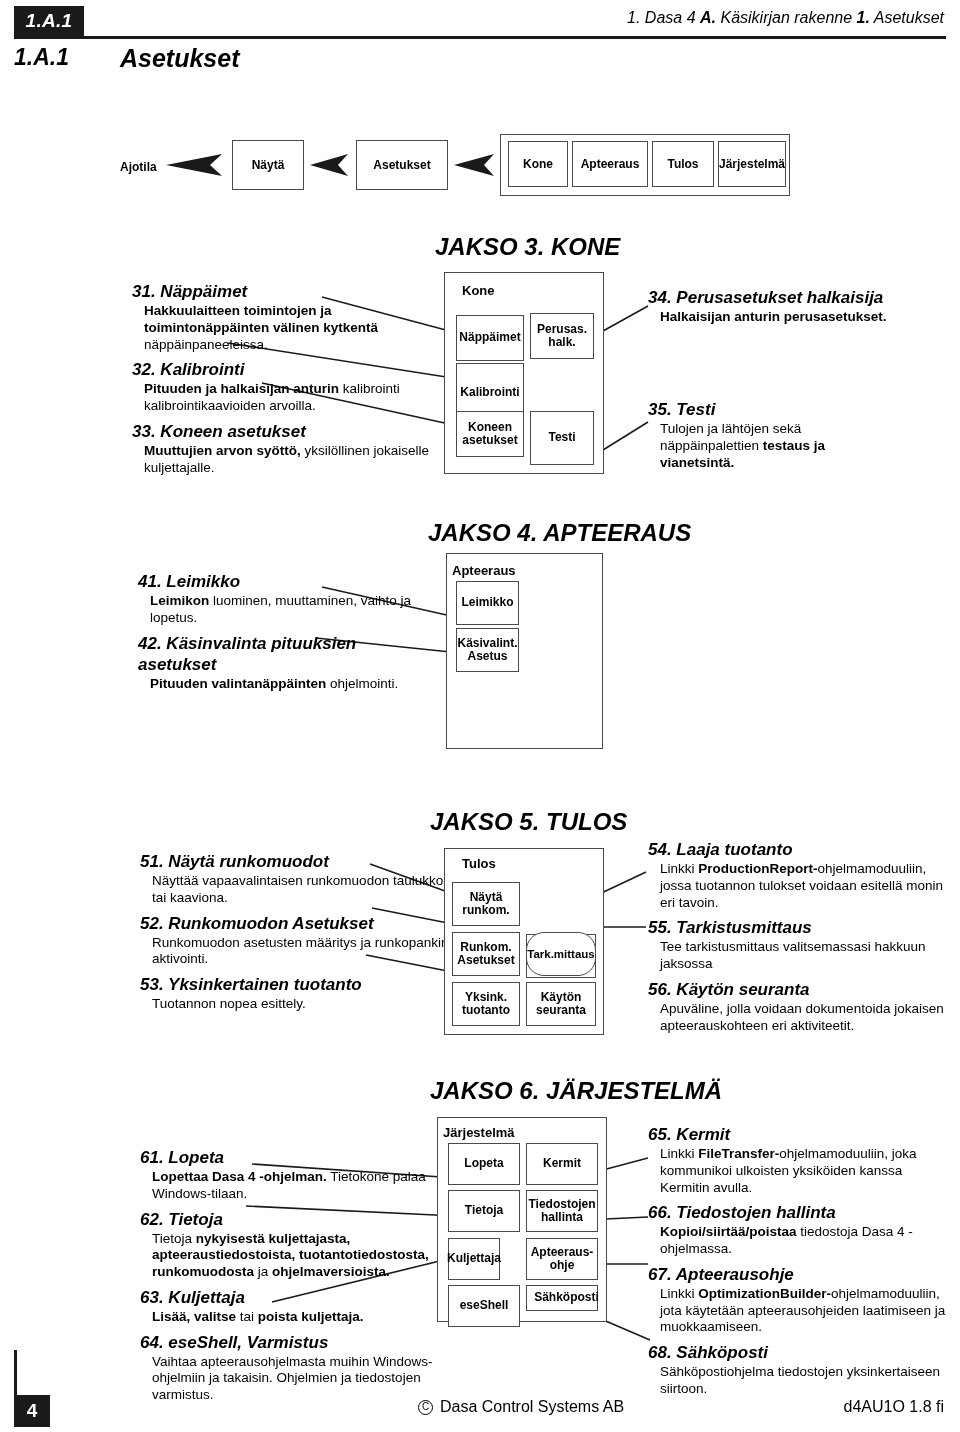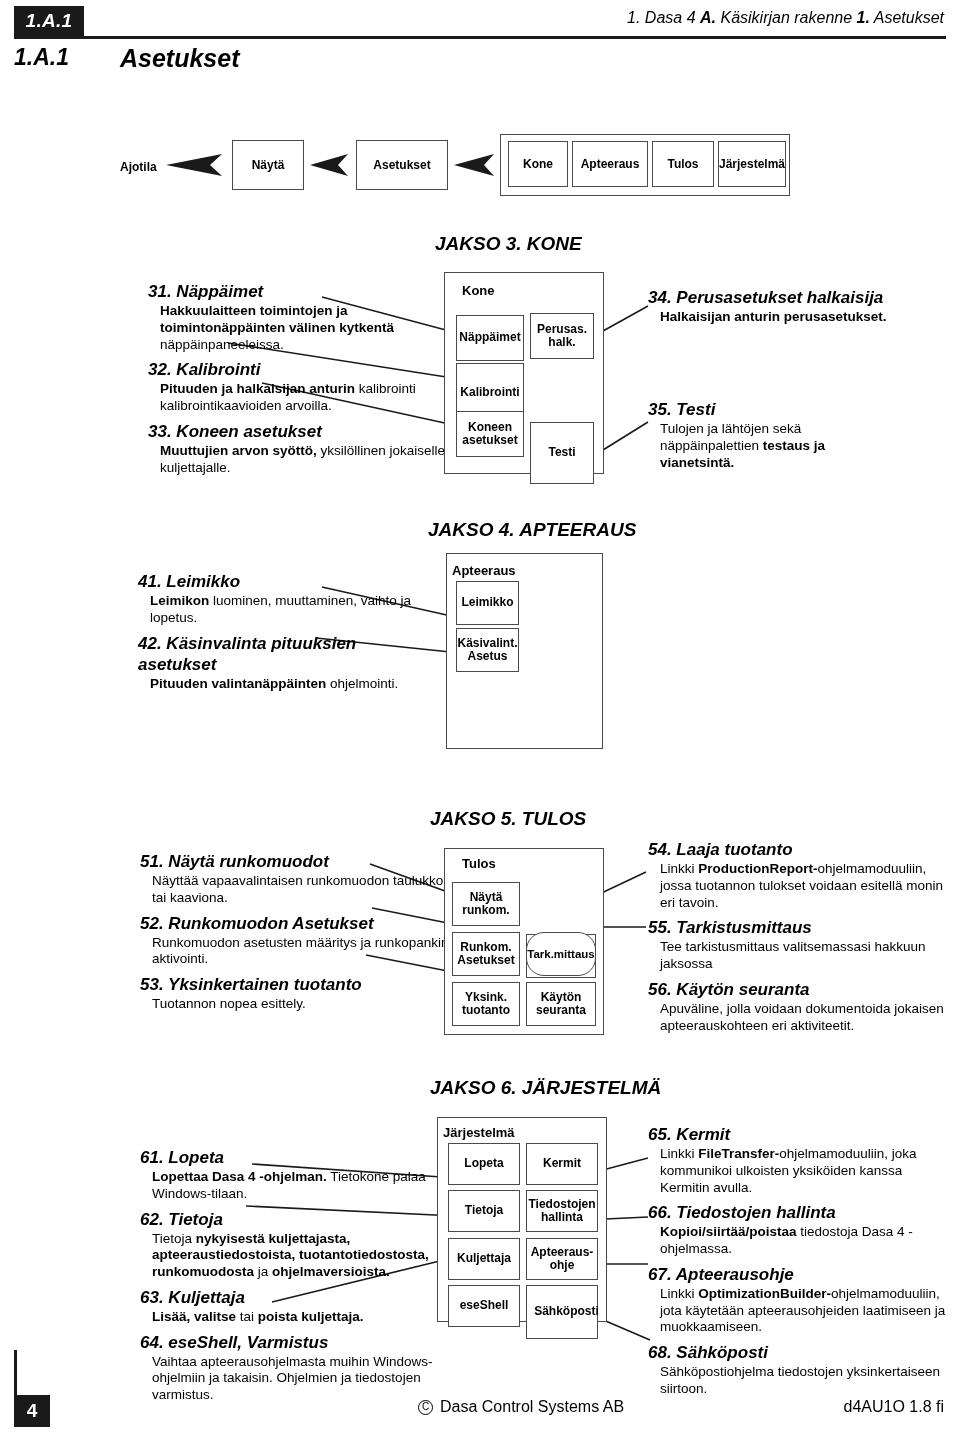--- a/index.html
+++ b/index.html
@@ -52,21 +52,21 @@
     font-size: 12px; font-weight: bold; white-space: nowrap;
   }
   .nav-group {
     position: absolute; border: 1.5px solid #4a4a4a; background: #fff;
   }
   .arrow { position: absolute; }
 
   
   .jakso-title {
     position: absolute; font-style: italic; font-weight: bold;
-    font-size: 19px; white-space: nowrap;
+    font-size: 24px; white-space: nowrap;
   }
 
   .desc { position: absolute; }
   .desc h3 {
     font-style: italic; font-weight: bold; font-size: 17px;
     line-height: 1.18; margin-bottom: 1px;
   }
   .desc p {
     font-size: 13.5px; line-height: 1.24; padding-left: 12px;
     margin-bottom: 7px;
@@ -173,21 +173,21 @@
     <line x1="272" y1="1302" x2="452" y2="1258"></line>
     <line x1="584" y1="1175" x2="648" y2="1158"></line>
     <line x1="584" y1="1220" x2="648" y2="1217"></line>
     <line x1="584" y1="1264" x2="648" y2="1264"></line>
     <line x1="594" y1="1316" x2="650" y2="1340"></line>
   </g>
 </svg>
 
 <div class="jakso-title" style="left:435px; top:233px;">JAKSO 3. KONE</div>
 
-<div class="desc" style="left:132px; top:282px; width:300px;margin-left:16px;">
+<div class="desc" style="left:132px; top:282px; width:300px;">
   <h3>31. Näppäimet</h3>
   <p><b>Hakkuulaitteen toimintojen ja</b><br><b>toimintonäppäinten välinen kytkentä</b><span> näppäinpaneeleissa.</span></p>
   <h3>32. Kalibrointi</h3>
   <p><b>Pituuden ja halkaisijan anturin</b><span> kalibrointi kalibrointikaavioiden arvoilla.</span></p>
   <h3>33. Koneen asetukset</h3>
   <p><b>Muuttujien arvon syöttö,</b><span> yksilöllinen jokaiselle kuljettajalle.</span></p>
 </div>
 
 <div class="panel" style="left:444px; top:272px; width:160px; height:202px;"></div>
 <div class="panel-title" style="left:462px; top:283px;">Kone</div>
@@ -202,21 +202,21 @@
   </div>
 <div class="pbox" style="left:456px; top:363px; width:68px; height:60px;">
     <span>Kalibrointi</span>
   </div>
 <div class="pbox" style="left:456px; top:411px; width:68px; height:46px;">
     <div>
       <span>Koneen</span>
       <span>asetukset</span>
     </div>
   </div>
-<div class="pbox" style="left:530px; top:422px; width:64px; height:62px;">
+<div class="pbox" style="left:530px; top:411px; width:64px; height:54px;">
     <span>Testi</span>
   </div>
 
 <div class="desc" style="left:648px; top:288px; width:296px;">
   <h3>34. Perusasetukset halkaisija</h3>
   <p><b>Halkaisijan anturin perusasetukset.</b></p>
 </div>
 <div class="desc" style="left:648px; top:400px; width:250px;">
   <h3>35. Testi</h3>
   <p><span>Tulojen ja lähtöjen sekä näppäinpalettien </span><b>testaus ja vianetsintä.</b></p>
@@ -323,33 +323,33 @@
   </div>
 <div class="pbox" style="left:448px; top:1190px; width:72px; height:42px;">
     <span>Tietoja</span>
   </div>
 <div class="pbox" style="left:526px; top:1190px; width:72px; height:42px;">
     <div>
       <span>Tiedostojen</span>
       <span>hallinta</span>
     </div>
   </div>
-<div class="pbox" style="left:448px; top:1238px; width:72px; height:42px;justify-content:center;">
+<div class="pbox" style="left:448px; top:1238px; width:52px; height:42px;justify-content:center;">
     <span>Kuljettaja</span>
   </div>
 <div class="pbox" style="left:526px; top:1238px; width:72px; height:42px;">
     <div>
       <span>Apteeraus-</span>
       <span>ohje</span>
     </div>
   </div>
 <div class="pbox" style="left:448px; top:1285px; width:72px; height:42px;text-align:center;">
     <span>eseShell</span>
   </div>
-<div class="pbox" style="left:526px; top:1285px; width:72px; height:54px;padding-left:9px;">
+<div class="pbox" style="left:526px; top:1285px; width:72px; height:26px;padding-left:9px;">
     <span>Sähköposti</span>
   </div>
 
 <div class="desc" style="left:648px; top:1125px; width:300px;">
   <h3>65. Kermit</h3>
   <p><span>Linkki </span><b>FileTransfer-</b><span>ohjelmamoduuliin, joka kommunikoi ulkoisten yksiköiden kanssa Kermitin avulla.</span></p>
   <h3>66. Tiedostojen hallinta</h3>
   <p><b>Kopioi/siirtää/poistaa</b><span> tiedostoja Dasa 4 - ohjelmassa.</span></p>
   <h3>67. Apteerausohje</h3>
   <p><span>Linkki </span><b>OptimizationBuilder-</b><span>ohjelmamoduuliin, jota käytetään apteerausohjeiden laatimiseen ja muokkaamiseen.</span></p>

